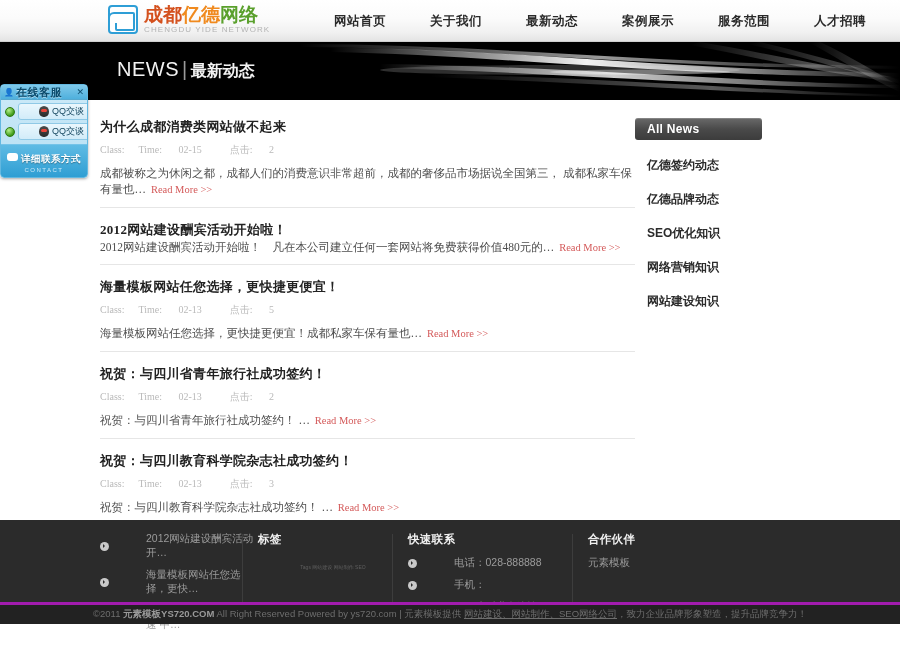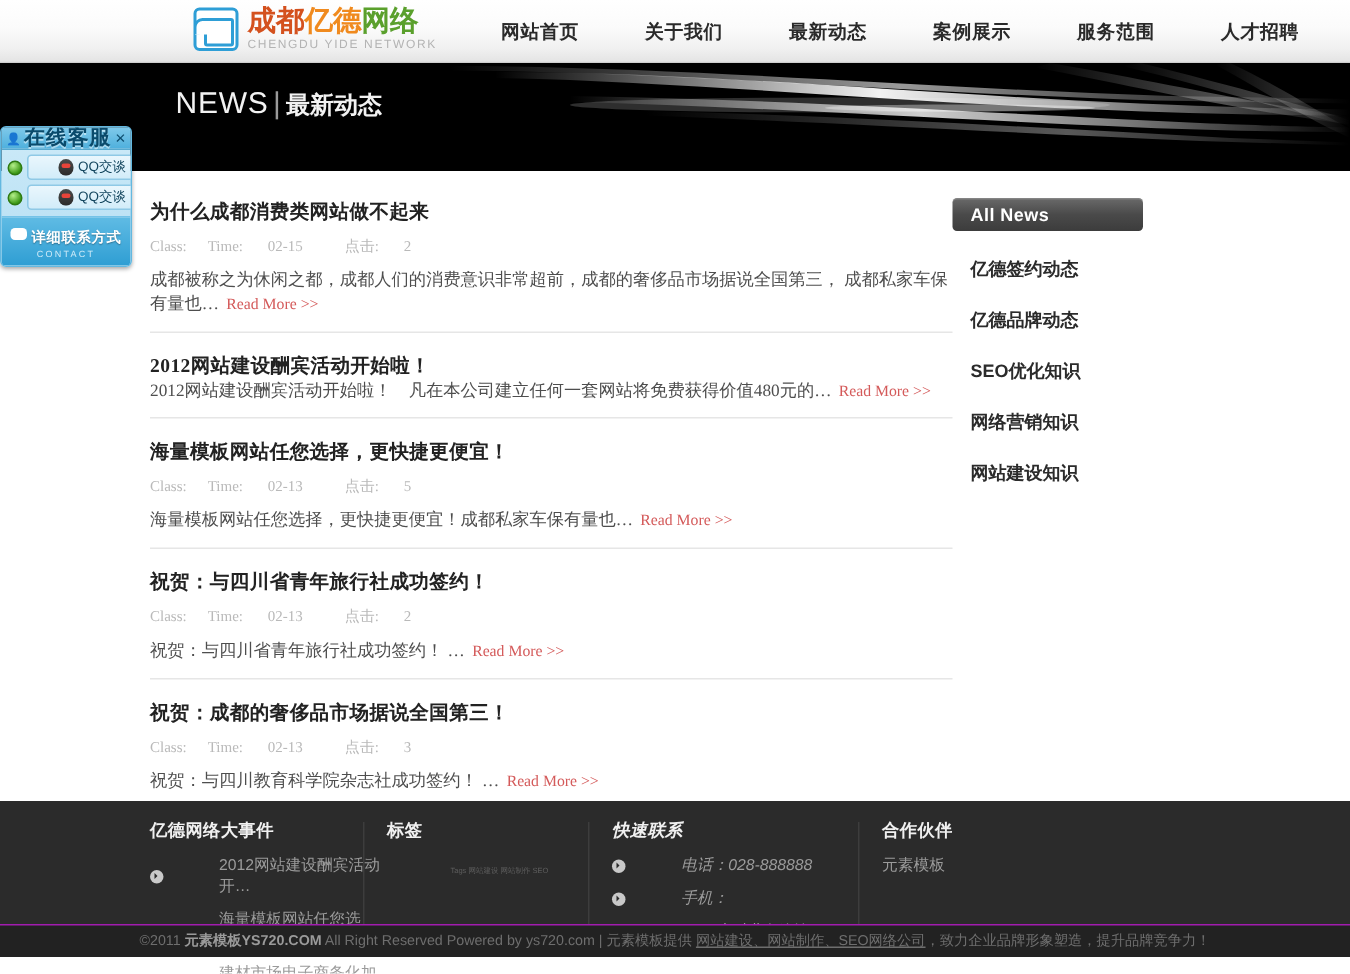--- a/index.html
+++ b/index.html
@@ -10,21 +10,21 @@
     overflow: hidden;
   }
   .page { position: relative; width: 900px; height: 649px; background:#fff; }
 
   
   .header {
     position: relative; height: 42px; width: 900px;
     background: linear-gradient(to bottom, #ffffff 0%, #fbfbfb 45%, #f1f1f1 78%, #e4e4e4 100%);
     border-bottom: 1px solid #cfcfcf;
   }
-  .logo { position: absolute; left: 129px; top: 4px; display: flex; align-items: flex-end; gap: 6px; }
+  .logo { position: absolute; left: 108px; top: 4px; display: flex; align-items: flex-end; gap: 6px; }
   .logo-mark {
     width: 30px; height: 29px; border: 2px solid #2e9ed6; border-radius: 4px;
     position: relative; background: #fff;
   }
   .logo-mark::before {
     content: ""; position: absolute; left: 5px; top: 5px; width: 16px; height: 15px;
     border: 2px solid #2e9ed6; border-radius: 2px;
   }
   .logo-mark::after {
     content: ""; position: absolute; left: -2px; top: 5px; width: 9px; height: 9px;
@@ -39,21 +39,21 @@
   .logo-en { font-size: 8px; color: #b3b3b3; letter-spacing: 1.1px; margin-top: 2px; white-space: nowrap; }
 
   .nav { position: absolute; left: 312px; top: 0; height: 42px; display: flex; align-items: center; gap: 0px; }
   .nav-item {
     font-size: 12.5px; color: #2a2a2a; font-weight: bold; padding: 0 22px;
     letter-spacing: 0.5px; cursor: pointer; white-space: nowrap;
   }
 
   
   .banner {
-    position: relative; width: 900px; height: 72px; background: #000; overflow: hidden;
+    position: relative; width: 900px; height: 58px; background: #000; overflow: hidden;
   }
   .banner .streaks { position: absolute; inset: 0; }
   .banner-title {
     position: absolute; left: 117px; top: 16px; z-index: 5;
     color: #f2f2f2; font-size: 20px; letter-spacing: 0.5px; white-space: nowrap;
   }
   .banner-title .sep { color: #9a9a9a; font-weight: 300; margin: 0 3px; }
   .banner-title .cn { font-size: 16px; font-weight: bold; letter-spacing: 0; }
 
   
@@ -62,21 +62,21 @@
     border: 1px solid #63b8e0; border-radius: 4px; overflow: hidden;
     background: linear-gradient(to bottom, #cdeaf8 0%, #b5dff3 100%);
     box-shadow: 0 1px 3px rgba(0,0,0,.35);
   }
   .qq-head {
     height: 15px; display: flex; align-items: center; padding: 0 3px;
     background: linear-gradient(to bottom, #7fc9ea 0%, #4fb0dd 100%);
     border-bottom: 1px solid #57a9cf;
   }
   .qq-head .ico { font-size: 8px; color: #1d5d80; margin-right: 2px; }
-  .qq-head .t { font-size: 14px; font-weight: bold; color: #0a4a6b; flex: 1; letter-spacing: .5px;
+  .qq-head .t { font-size: 11px; font-weight: bold; color: #0a4a6b; flex: 1; letter-spacing: .5px;
                 text-shadow: 0 1px 0 rgba(255,255,255,.5); }
   .qq-head .x { font-size: 9px; color: #0f4f70; font-weight: bold; cursor: pointer; }
   .qq-row { display: flex; align-items: center; padding: 3px 4px 0 4px; gap: 3px; }
   .qq-dot {
     width: 10px; height: 10px; border-radius: 50%; flex: none;
     background: radial-gradient(circle at 35% 30%, #b4f08a, #3f9a18 70%);
     border: 1px solid #2f7a12;
   }
   .qq-btn {
     flex: 1; display: flex; align-items: center; gap: 3px; padding: 1px 20px;
@@ -129,39 +129,39 @@
     border-radius: 3px; box-shadow: inset 0 1px 0 rgba(255,255,255,.18);
   }
   .side-link { font-size: 12px; color: #2b2b2b; font-weight: bold; margin-top: 17px; padding-left: 12px; cursor: pointer; }
 
   
   .footer { position: relative; width: 900px; height: 104px; background: #2b2b2b; }
   .fwrap { width: 700px; margin: 0 auto; display: flex; padding-top: 12px; }
   .fcol { position: relative; }
   .fcol.c1 { width: 158px; }
   .fcol.c2 { width: 150px; }
-  .fcol.c3 { width: 180px; font-style: italic; }
+  .fcol.c3 { width: 180px; }
   .fcol.c4 { width: 160px; font-family: Liberation Serif, serif; }
   .fcol.div::before { content:""; position:absolute; left:-16px; top:2px; width:1px; height:76px; background:#3d3d3d; }
   .fh { font-size: 11.5px; font-weight: bold; color: #f0f0f0; margin-bottom: 9px; letter-spacing: .3px; }
   .fli { font-size: 10.5px; color: #9b9b9b; margin-bottom: 8px; display: flex; align-items: center; cursor: pointer; gap: 32px; }
   .fli .bullet {
     width: 9px; height: 9px; border-radius: 50%; background: #c9c9c9; flex: none; margin-right: 5px;
     position: relative;
   }
   .fli .bullet::after {
     content: ""; position: absolute; left: 2.5px; top: 2px; width: 0; height: 0;
     border: 2.5px solid transparent; border-left-color: #2b2b2b;
   }
   .fplain { font-size: 10.5px; color: #9b9b9b; }
   .ftag { font-size: 5px; color: #5e5e5e; margin-top: 16px; text-align: center; line-height: 1.6; }
 
   .copy {
     position: absolute; left: 0; bottom: 0; width: 900px; height: 22px;
-    background: #222222; border-top: 1px solid #a21caf;
+    background: #222222; border-top: 3px solid #a21caf;
     display: flex; align-items: center; justify-content: center;
   }
   .copy-text { font-size: 9.5px; color: #6e6e6e; white-space: nowrap; }
   .copy-text b { color: #9a9a9a; }
   .copy-text u { text-decoration: underline; }
 </style>
 </head>
 <body>
 
 <div class="page">
@@ -275,21 +275,21 @@
 
         <div class="news-item">
           <div class="news-title">祝贺：与四川省青年旅行社成功签约！</div>
           <div class="news-meta">
             <span>Class:</span><span><span>Time:</span> <span>02-13</span></span><span><span>点击:</span> <span>2</span></span>
           </div>
           <div class="news-desc"><span>祝贺：与四川省青年旅行社成功签约！ …</span> <span class="read-more">Read More &gt;&gt;</span></div>
         </div>
 
         <div class="news-item">
-          <div class="news-title">祝贺：成都的奢侈品市场据说全国第三！</div>
+          <div class="news-title">祝贺：与四川教育科学院杂志社成功签约！</div>
           <div class="news-meta">
             <span>Class:</span><span><span>Time:</span> <span>02-13</span></span><span><span>点击:</span> <span>3</span></span>
           </div>
           <div class="news-desc"><span>祝贺：与四川教育科学院杂志社成功签约！ …</span> <span class="read-more">Read More &gt;&gt;</span></div>
         </div>
 
         <div class="pager">
           <span>共3页</span>
           <span>页次:1/3页</span><span>首页</span><span>上一页</span><span class="cur">1</span>
           <span>2</span>
@@ -308,21 +308,20 @@
         <div class="side-link">网站建设知识</div>
       </div>
 
     </div>
   </div>
 
   <div class="footer">
     <div class="fwrap">
 
       <div class="fcol c1">
-        <div class="fh">亿德网络大事件</div>
         <div class="fli">
             <span class="bullet"></span>
             <span>2012网站建设酬宾活动开…</span>
           </div>
         <div class="fli">
             <span class="bullet"></span>
             <span>海量模板网站任您选择，更快…</span>
           </div>
         <div class="fli">
             <span class="bullet"></span>

